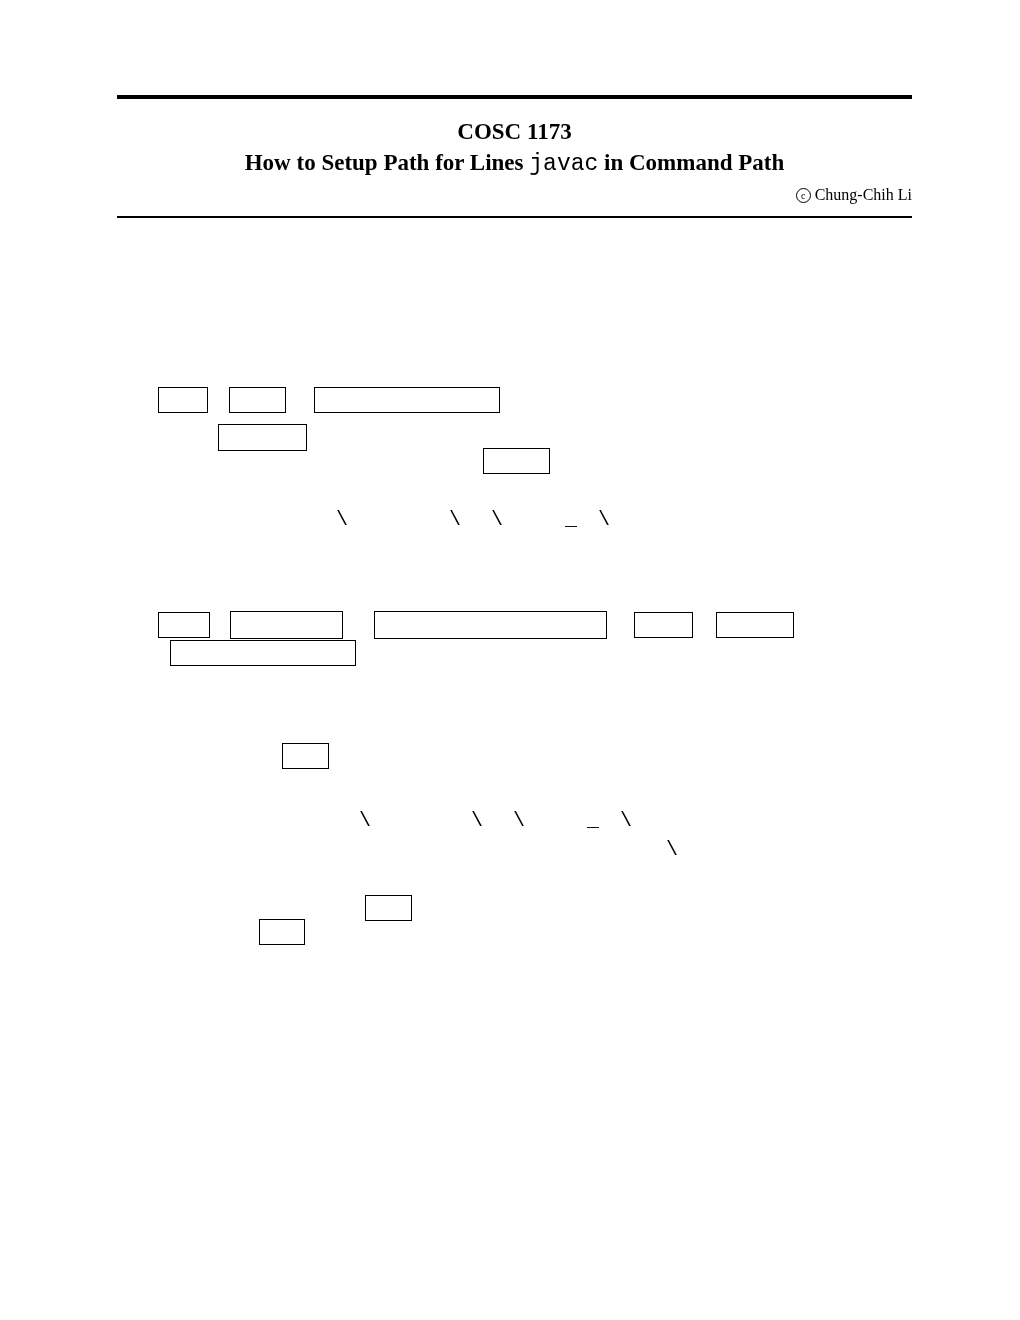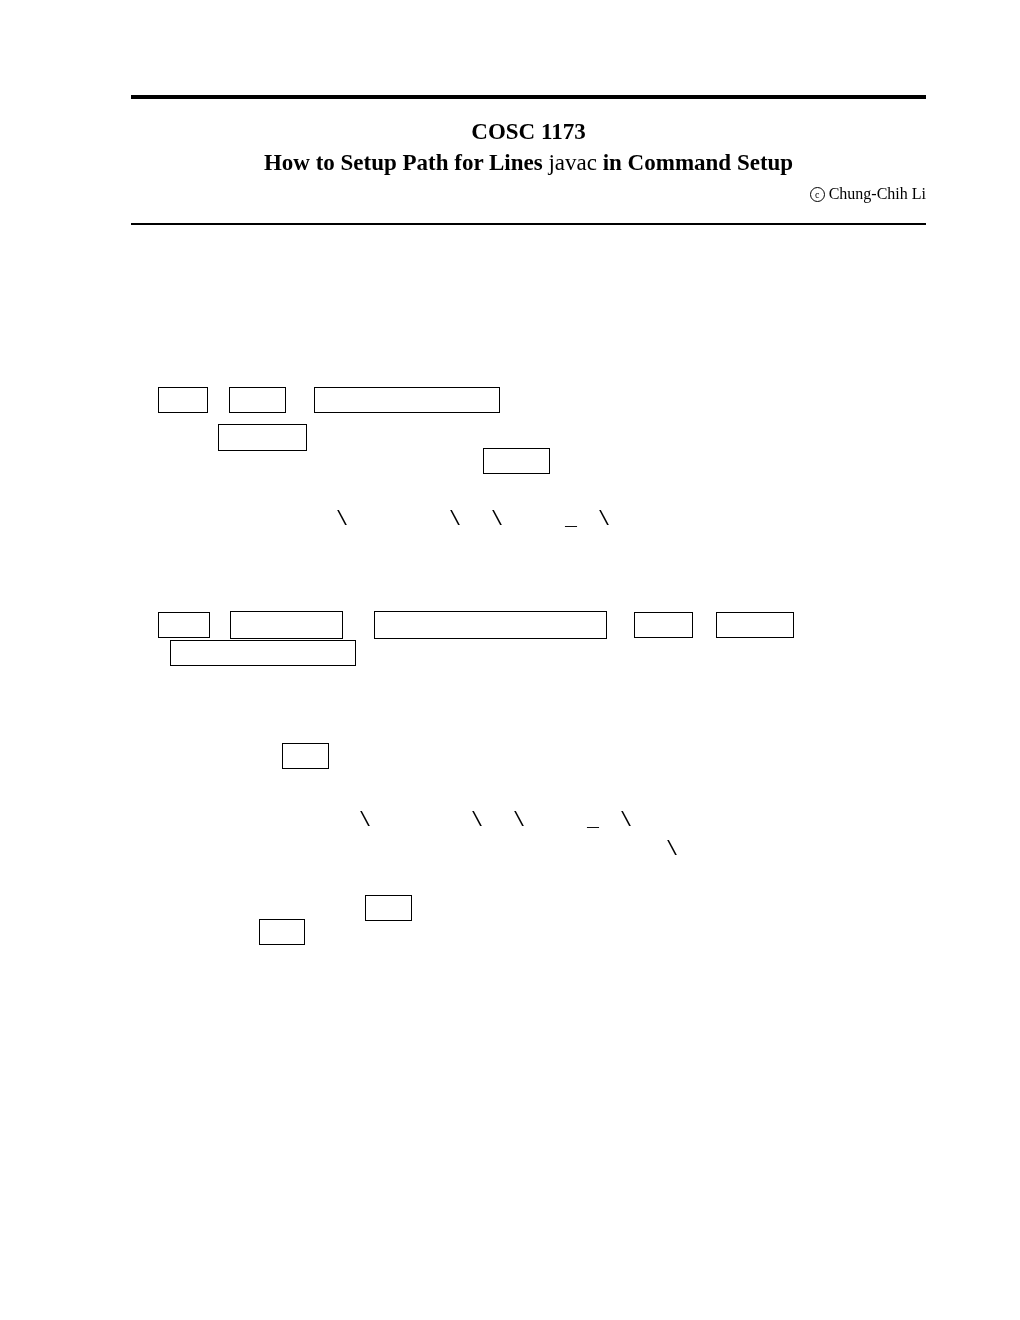--- a/index.html
+++ b/index.html
@@ -7,21 +7,21 @@
     padding: 0;
     background: #fff;
     width: 1020px;
     height: 1320px;
     font-family: "Times New Roman", Times, serif;
     position: relative;
     overflow: hidden;
   }
   .page {
     position: absolute;
-    left: 131px;
+    left: 117px;
     top: 0;
     width: 795px;
   }
   .hrule-thick {
     height: 4px;
     background: #000;
     margin-top: 95px;
   }
   .hrule-thin {
     height: 2px;
@@ -36,28 +36,28 @@
     font-weight: bold;
     font-size: 23px;
     line-height: 1.3;
   }
   .title-line2 {
     font-weight: bold;
     font-size: 23px;
     line-height: 1.4;
   }
   .mono {
-    font-family: Liberation Serif, serif;
+    font-family: Liberation Mono, monospace;
     font-weight: normal;
   }
   .copyright {
     text-align: right;
     font-size: 16px;
     padding-top: 2px;
-    padding-bottom: 20px;
+    padding-bottom: 12px;
     white-space: nowrap;
   }
   .circ-c {
     display: inline-block;
     border: 1px solid #000;
     border-radius: 50%;
     width: 13px;
     height: 13px;
     line-height: 13px;
     text-align: center;
@@ -79,21 +79,21 @@
   }
 </style>
 </head>
 <body>
 
 <div class="page">
   <div class="hrule-thick"></div>
   <div class="title-block">
     <div class="title-line1">COSC 1173</div>
     <div class="title-line2">
-      <span>How to Setup Path for Lines </span><span class="mono">javac</span><span> in Command Setup</span>
+      <span>How to Setup Path for Lines </span><span class="mono">javac</span><span> in Command Path</span>
     </div>
   </div>
   <div class="copyright">
     <span class="circ-c">c</span>
     <span>Chung-Chih Li</span>
   </div>
   <div class="hrule-thin"></div>
 </div>
 
 <div class="box" style="left:158px; top:387px; width:50px; height:26px;"></div>

